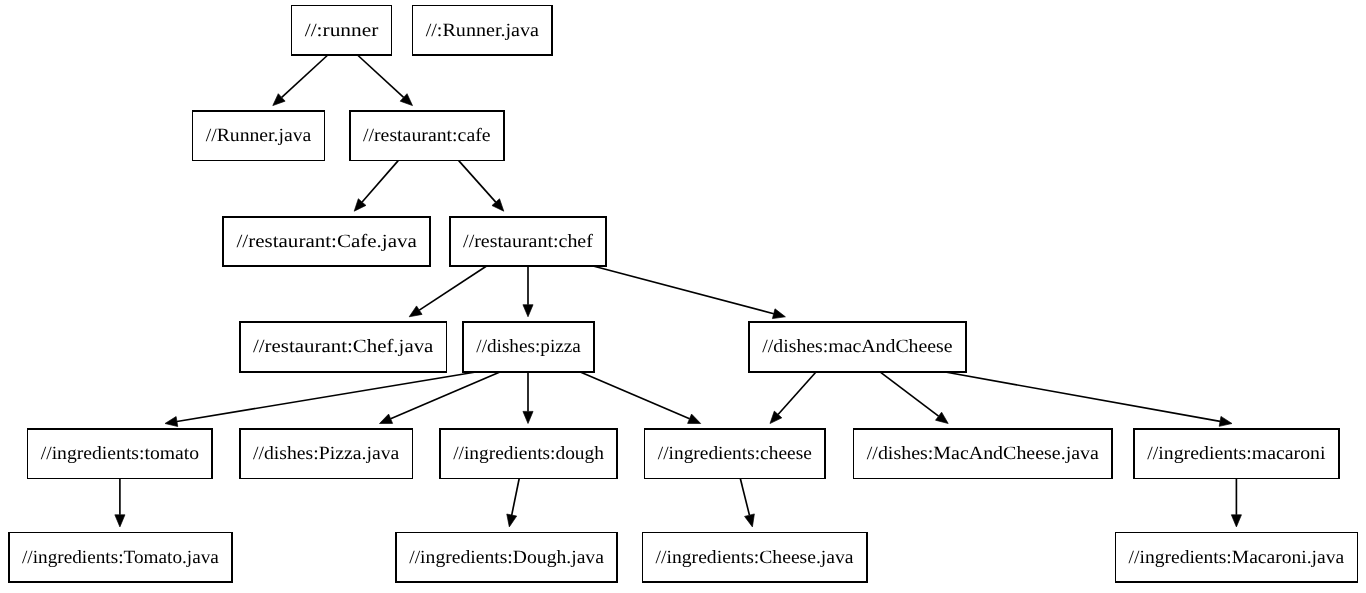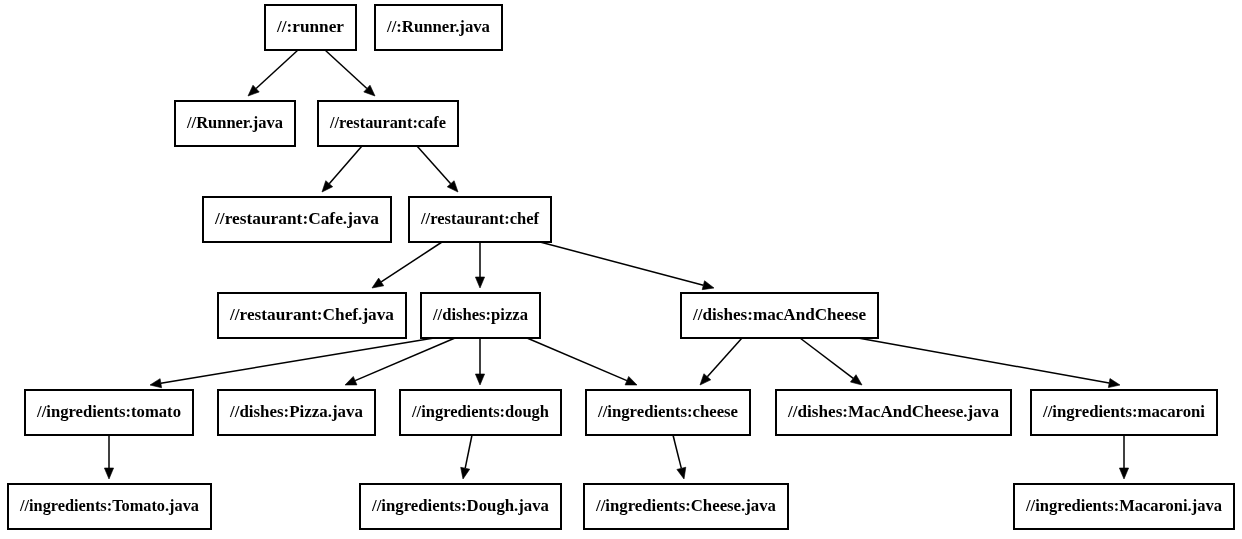--- a/index.html
+++ b/index.html
@@ -7,21 +7,20 @@
     padding: 0;
     background: #ffffff;
   }
   #graph-root {
     position: relative;
     width: 1242px;
     height: 539px;
     background: #ffffff;
     font-family: "Liberation Serif", "DejaVu Serif", serif;
     overflow: hidden;
-    font-weight: bold;
   }
   svg#graph-canvas {
     position: absolute;
     left: 0;
     top: 0;
     width: 1242px;
     height: 539px;
     display: block;
   }
   .node-box {

